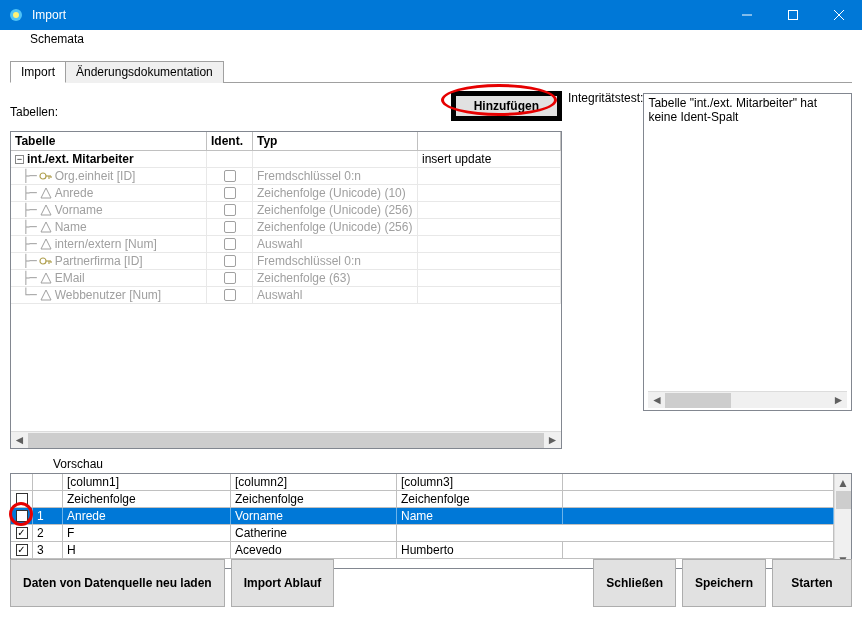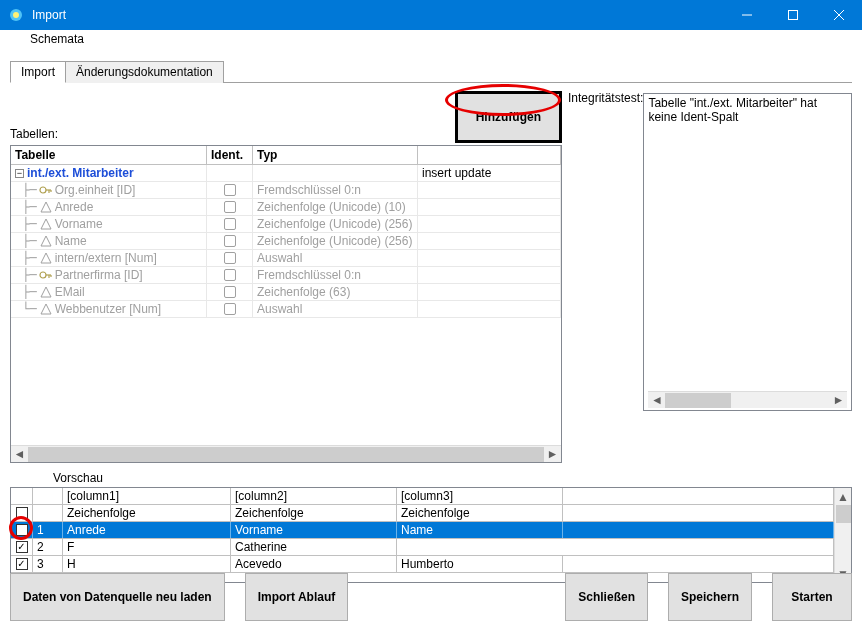--- a/index.html
+++ b/index.html
@@ -24,42 +24,42 @@
 .tab.inactive { background: #f0f0f0; }
 
 .upper { display: flex; gap: 6px; margin-top: 8px; }
 .left-col { flex: 0 0 552px; display: flex; flex-direction: column; }
 .right-col { flex: 1; display: flex; flex-direction: row; }
 
 .label-row { display: flex; align-items: flex-end; }
 .section-label { flex: 1; padding-bottom: 2px; }
 
 .hinzu-wrap { position: relative; }
-.hinzu-btn { padding: 16px 18px; border: 3px solid #000000; background: #e1e1e1; font-weight: bold; }
+.hinzu-btn { padding: 3px 18px; border: 5px solid #000000; background: #e1e1e1; font-weight: bold; }
 .red-oval { position: absolute; border: 3px solid #e60000; border-radius: 50%/50%; pointer-events: none; }
 .red-oval.top { top: -7px; left: -10px; width: 116px; height: 32px; }
 
-.grid-box { border: 1px solid #828790; height: 318px; display: flex; flex-direction: column; background: #fff; margin-top: 2px; }
+.grid-box { border: 1px solid #828790; height: 318px; display: flex; flex-direction: column; background: #fff; margin-top: 10px; }
 .grid-header { display: flex; background: #fff; border-bottom: 1px solid #c0c0c0; }
 .grid-header .hcell { padding: 2px 4px; font-weight: bold; border-right: 1px solid #c0c0c0; }
 .hcell.c1 { width: 196px; }
 .hcell.c2 { width: 46px; }
 .hcell.c3 { width: 165px; }
 .hcell.c4 { flex: 1; }
 
 .grid-body { flex: 1; overflow: hidden; }
 .grid-row { display: flex; border-bottom: 1px solid #e8e8e8; height: 17px; align-items: center; }
 .gcell { border-right: 1px solid #e8e8e8; height: 100%; display: flex; align-items: center; padding: 0 4px; overflow: hidden; white-space: nowrap; }
 .gcell.c1 { width: 196px; }
 .gcell.c2 { width: 46px; justify-content: center; }
 .gcell.c3 { width: 165px; color: #a0a0a0; }
 .gcell.c4 { flex: 1; }
 .tree-icon { width: 14px; height: 14px; margin-right: 2px; flex-shrink: 0; }
 .tree-line { color: #a0a0a0; font-family: monospace; margin-right: 2px;}
-.tree-text { color: #1d4ed8; font-weight: bold; }
+.tree-text { color: #000000; font-weight: bold; }
 .tree-text.dim { color: #a0a0a0; font-weight: normal; }
 .chk { width: 12px; height: 12px; border: 1px solid #a0a0a0; background: #fff; border-radius: 2px; }
 
 .hscroll { height: 17px; background: #f0f0f0; border-top: 1px solid #dcdcdc; display: flex; align-items: center; }
 .hscroll .arrow { width: 17px; height: 17px; display: flex; align-items: center; justify-content: center; color: #606060; }
 .hscroll .track { flex: 1; height: 17px; position: relative; }
 .hscroll .thumb { position: absolute; height: 15px; top: 1px; background: #cdcdcd; }
 
 .integ-box { border: 1px solid #828790; height: 318px; background: #fff; padding: 2px 4px; margin-top: 2px; display: flex; flex-direction: column; }
 .integ-text { flex: 1; }
@@ -81,21 +81,21 @@
 .prow.sel .pcell { border-right-color: #6bb3ea; }
 .pchk { width: 12px; height: 12px; border: 1px solid #333; background: #fff; display: flex; align-items: center; justify-content: center; font-size: 10px; line-height: 1; }
 .vscroll { width: 17px; background: #f0f0f0; border-left: 1px solid #dcdcdc; display: flex; flex-direction: column; }
 .vscroll .arrow { height: 17px; display: flex; align-items: center; justify-content: center; color: #606060; }
 .vscroll .track { flex: 1; position: relative; }
 .vscroll .thumb { position: absolute; width: 15px; left: 1px; background: #cdcdcd; }
 
 .red-circle-small { position: absolute; border: 3px solid #e60000; border-radius: 50%; width: 24px; height: 24px; pointer-events: none; z-index: 10; }
 
 
-.bottom-bar { position: absolute; bottom: 6px; left: 10px; right: 10px; display: flex; gap: 20px; }
+.bottom-bar { position: absolute; bottom: 20px; left: 10px; right: 10px; display: flex; gap: 6px; }
 .bottom-bar .spacer { flex: 1; }
 .btn { padding: 16px 12px; border: 1px solid #adadad; background: #e1e1e1; min-width: 80px; text-align: center; font-weight: bold; }
 .btn.wide { min-width: auto; padding: 4px 12px; }
 
 svg { display: block; }
 </style>
 </head>
 <body>
 
 <div class="titlebar">

